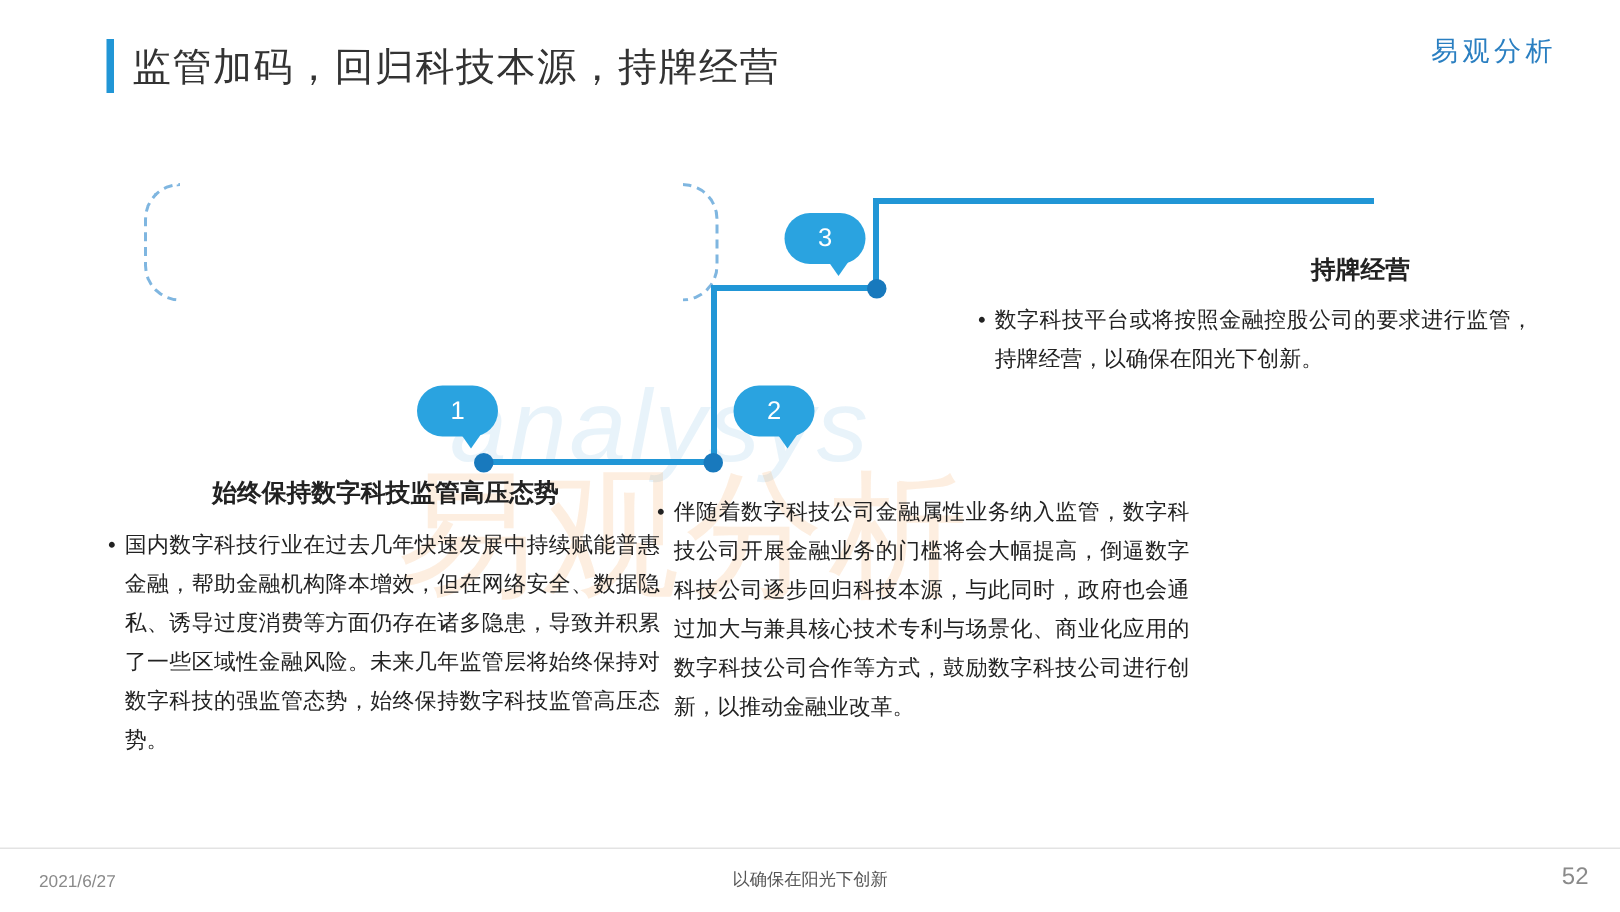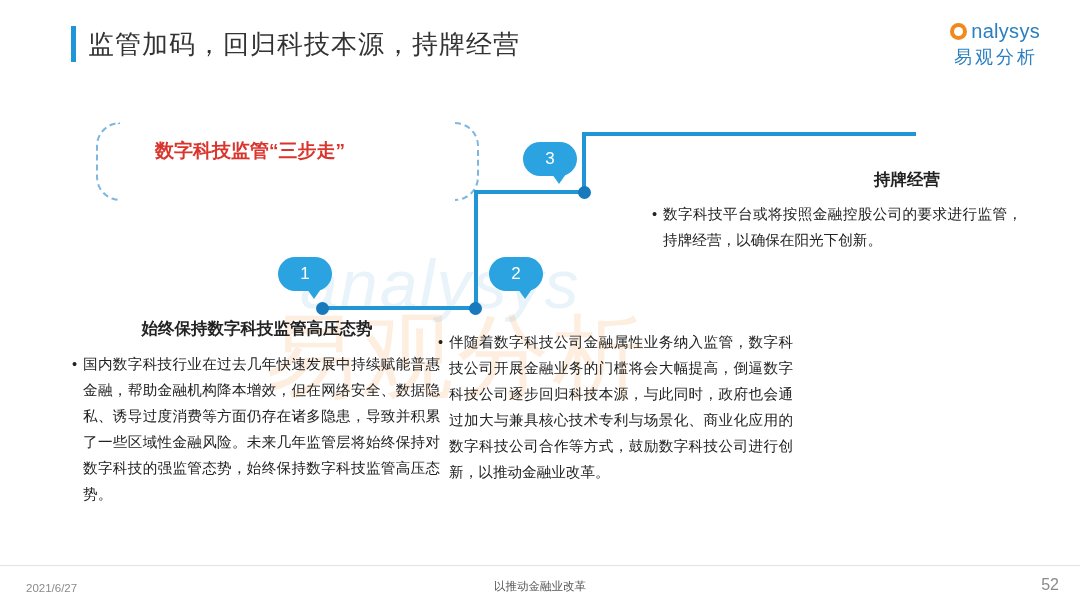--- a/index.html
+++ b/index.html
@@ -267,36 +267,31 @@
 </style>
 </head>
 <body>
 
 <div class="page-title-wrap">
   <div class="title-bar"></div>
   <div class="page-title">监管加码，回归科技本源，持牌经营</div>
 </div>
 
 <div class="logo">
-  <div class="logo-top">
-    <div class="logo-mark"></div>
-    <div class="logo-word">nalysys</div>
-  </div>
   <div class="logo-sub">易观分析</div>
 </div>
 
 <div class="watermark">analysys</div>
 <div class="watermark2">易观分析</div>
 
 <div class="diagram">
 
   <div class="arc" style="left:96px; top:32px;"></div>
   <div class="arc right" style="left:455px; top:32px;"></div>
 
-  <div class="three-step-label">数字科技监管“三步走”</div>
 
   <div class="hline" style="left:322px; top:216px; width:152px; height:4px;"></div>
 
   <div class="vline" style="left:474px; top:100px; width:4px; height:120px;"></div>
 
   <div class="hline" style="left:474px; top:100px; width:112px; height:4px;"></div>
 
   <div class="vline" style="left:582px; top:42px; width:4px; height:62px;"></div>
 
   <div class="hline" style="left:582px; top:42px; width:334px; height:4px;"></div>
@@ -328,14 +323,14 @@
 
 <div class="col" id="col2">
   <div class="col-body">
     <span class="bullet">•</span>
     <span class="col-text">伴随着数字科技公司金融属性业务纳入监管，数字科技公司开展金融业务的门槛将会大幅提高，倒逼数字科技公司逐步回归科技本源，与此同时，政府也会通过加大与兼具核心技术专利与场景化、商业化应用的数字科技公司合作等方式，鼓励数字科技公司进行创新，以推动金融业改革。</span>
   </div>
 </div>
 
 <div class="footer-line"></div>
 <div class="footer-date">2021/6/27</div>
-<div class="footer-center">以推动金融业改革</div>
+<div class="footer-center">以确保在阳光下创新</div>
 <div class="footer-page">52</div>
 
 </body></html>

